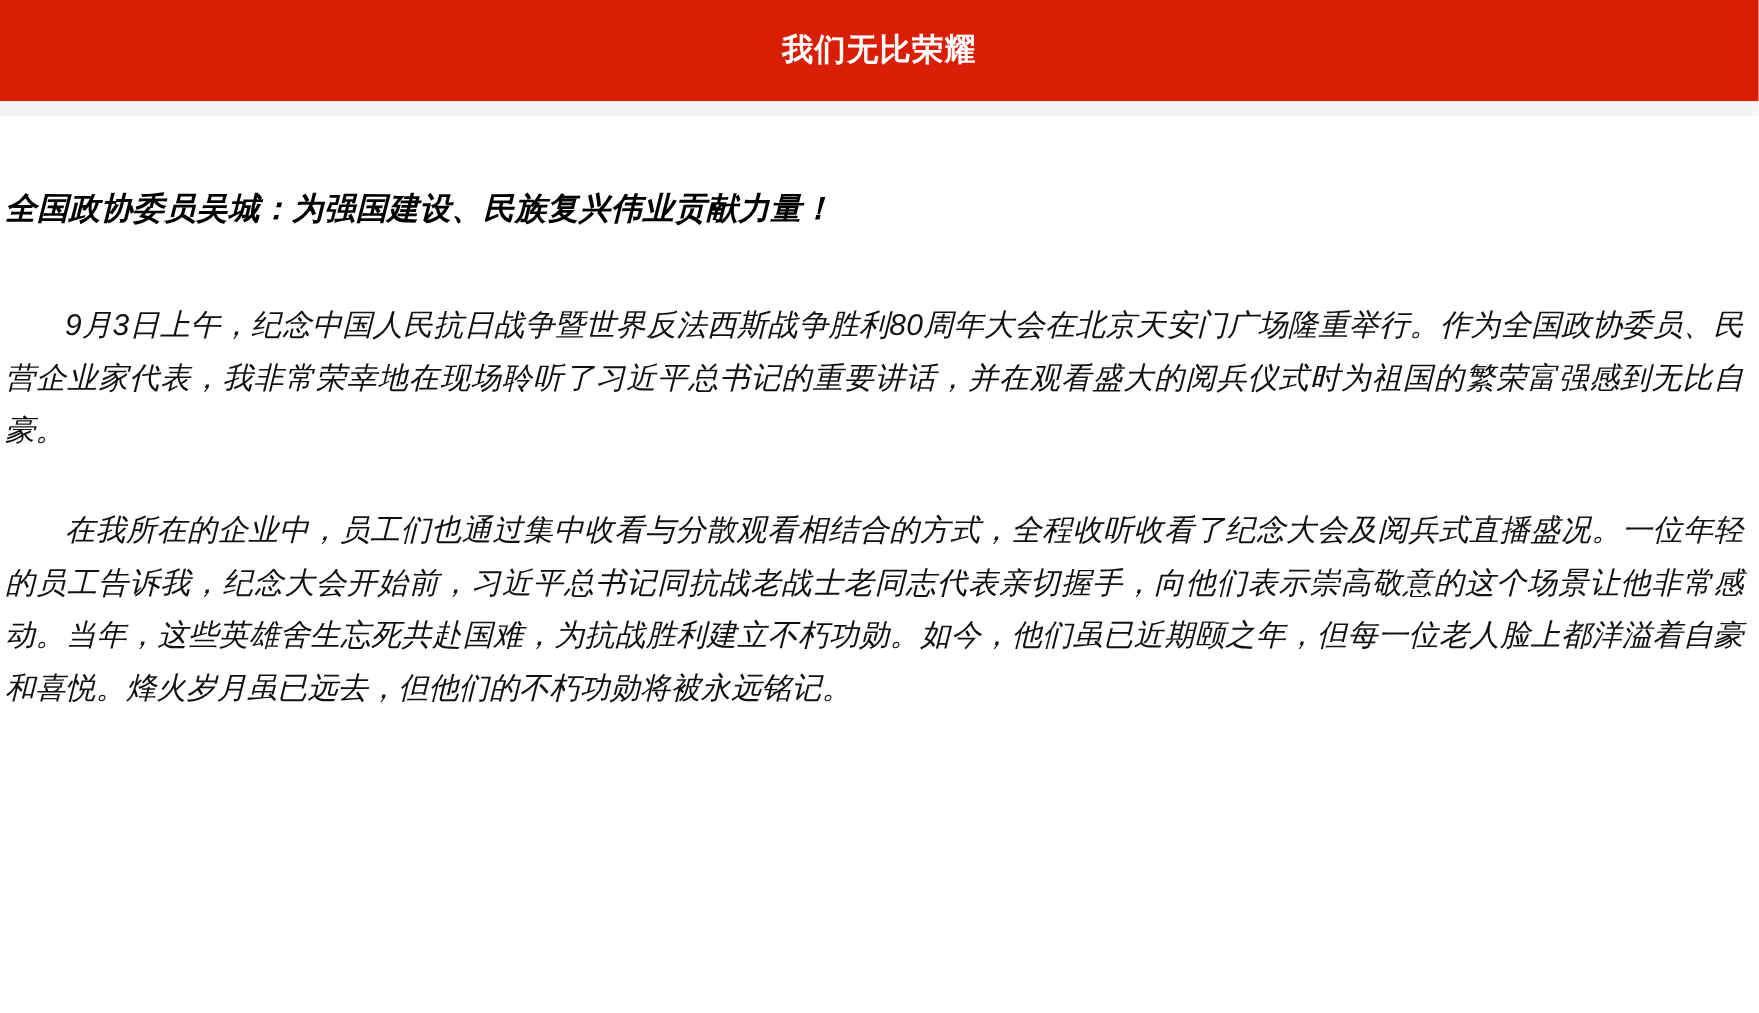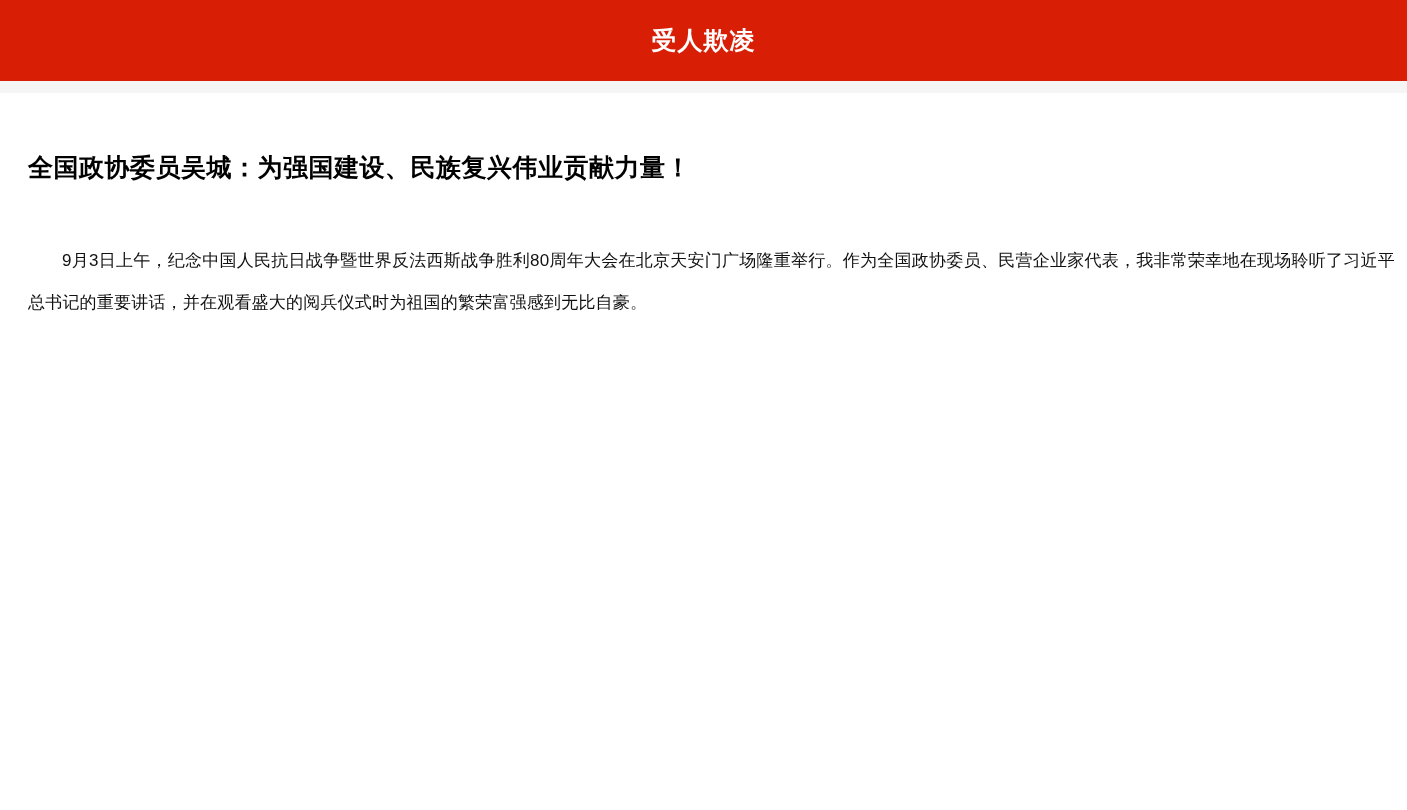--- a/index.html
+++ b/index.html
@@ -33,60 +33,62 @@
     font-weight: 700;
     letter-spacing: 1px;
     line-height: 1;
   }
   .header-strip {
     width: 100%;
     height: 12px;
     background: #f5f5f5;
   }
   .article {
-    padding: 0 12px 40px 28px;
+    padding: 0 12px 40px 4px;
     box-sizing: border-box;
+    font-style: italic;
   }
   .article-title {
     margin: 0;
     padding: 58px 0 0 0;
     font-size: 25px;
     font-weight: 700;
     line-height: 1.3;
     color: #000000;
     letter-spacing: 0.5px;
   }
   .article-body {
     margin-top: 56px;
   }
   .article-body p {
     margin: 0 0 38px 0;
-    font-size: 17px;
+    font-size: 24px;
     line-height: 42px;
     text-indent: 2em;
     color: #111111;
     text-align: justify;
     letter-spacing: 0.2px;
   }
   .article-body p:last-child {
     margin-bottom: 0;
   }
 </style>
 </head>
 <body>
 
 <div class="page">
 
   <header class="site-header">
-    <div class="site-title">受人欺凌</div>
+    <div class="site-title">我们无比荣耀</div>
   </header>
 
   <div class="header-strip"></div>
 
   <main class="article">
     <h1 class="article-title">全国政协委员吴城：为强国建设、民族复兴伟业贡献力量！</h1>
 
     <div class="article-body">
       <p>9月3日上午，纪念中国人民抗日战争暨世界反法西斯战争胜利80周年大会在北京天安门广场隆重举行。作为全国政协委员、民营企业家代表，我非常荣幸地在现场聆听了习近平总书记的重要讲话，并在观看盛大的阅兵仪式时为祖国的繁荣富强感到无比自豪。</p>
+      <p>在我所在的企业中，员工们也通过集中收看与分散观看相结合的方式，全程收听收看了纪念大会及阅兵式直播盛况。一位年轻的员工告诉我，纪念大会开始前，习近平总书记同抗战老战士老同志代表亲切握手，向他们表示崇高敬意的这个场景让他非常感动。当年，这些英雄舍生忘死共赴国难，为抗战胜利建立不朽功勋。如今，他们虽已近期颐之年，但每一位老人脸上都洋溢着自豪和喜悦。烽火岁月虽已远去，但他们的不朽功勋将被永远铭记。</p>
     </div>
   </main>
 
 </div>
 
 </body></html>

